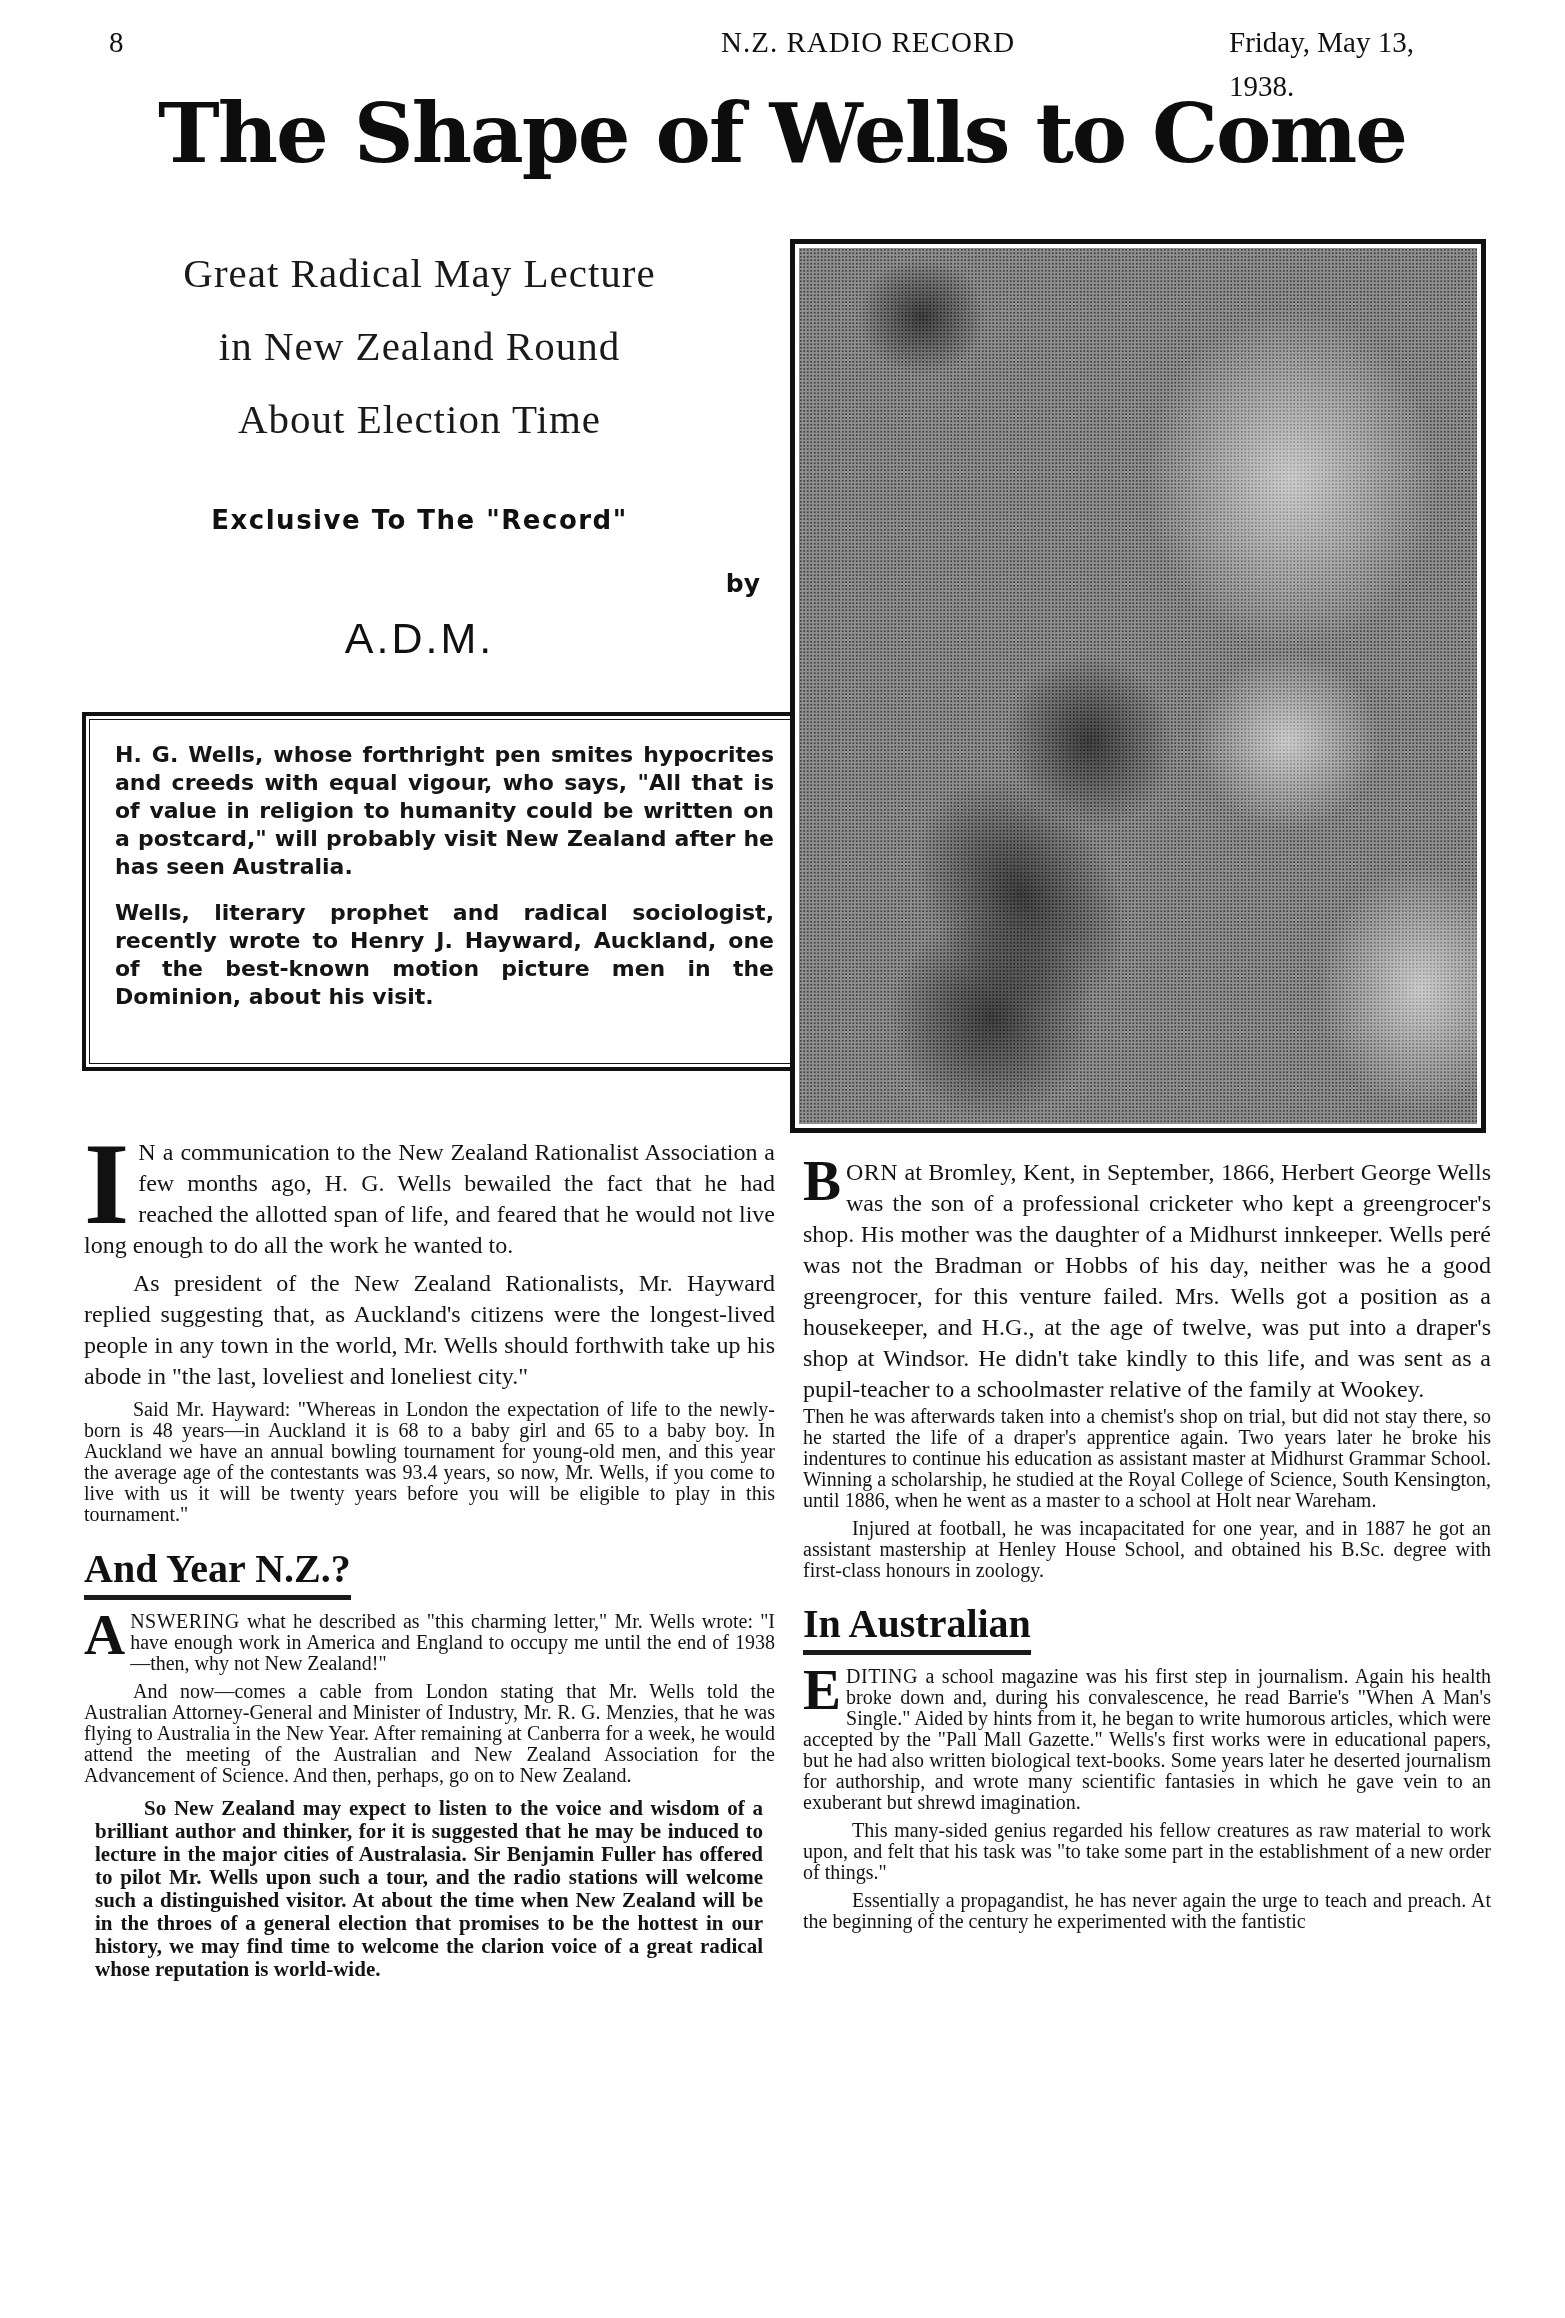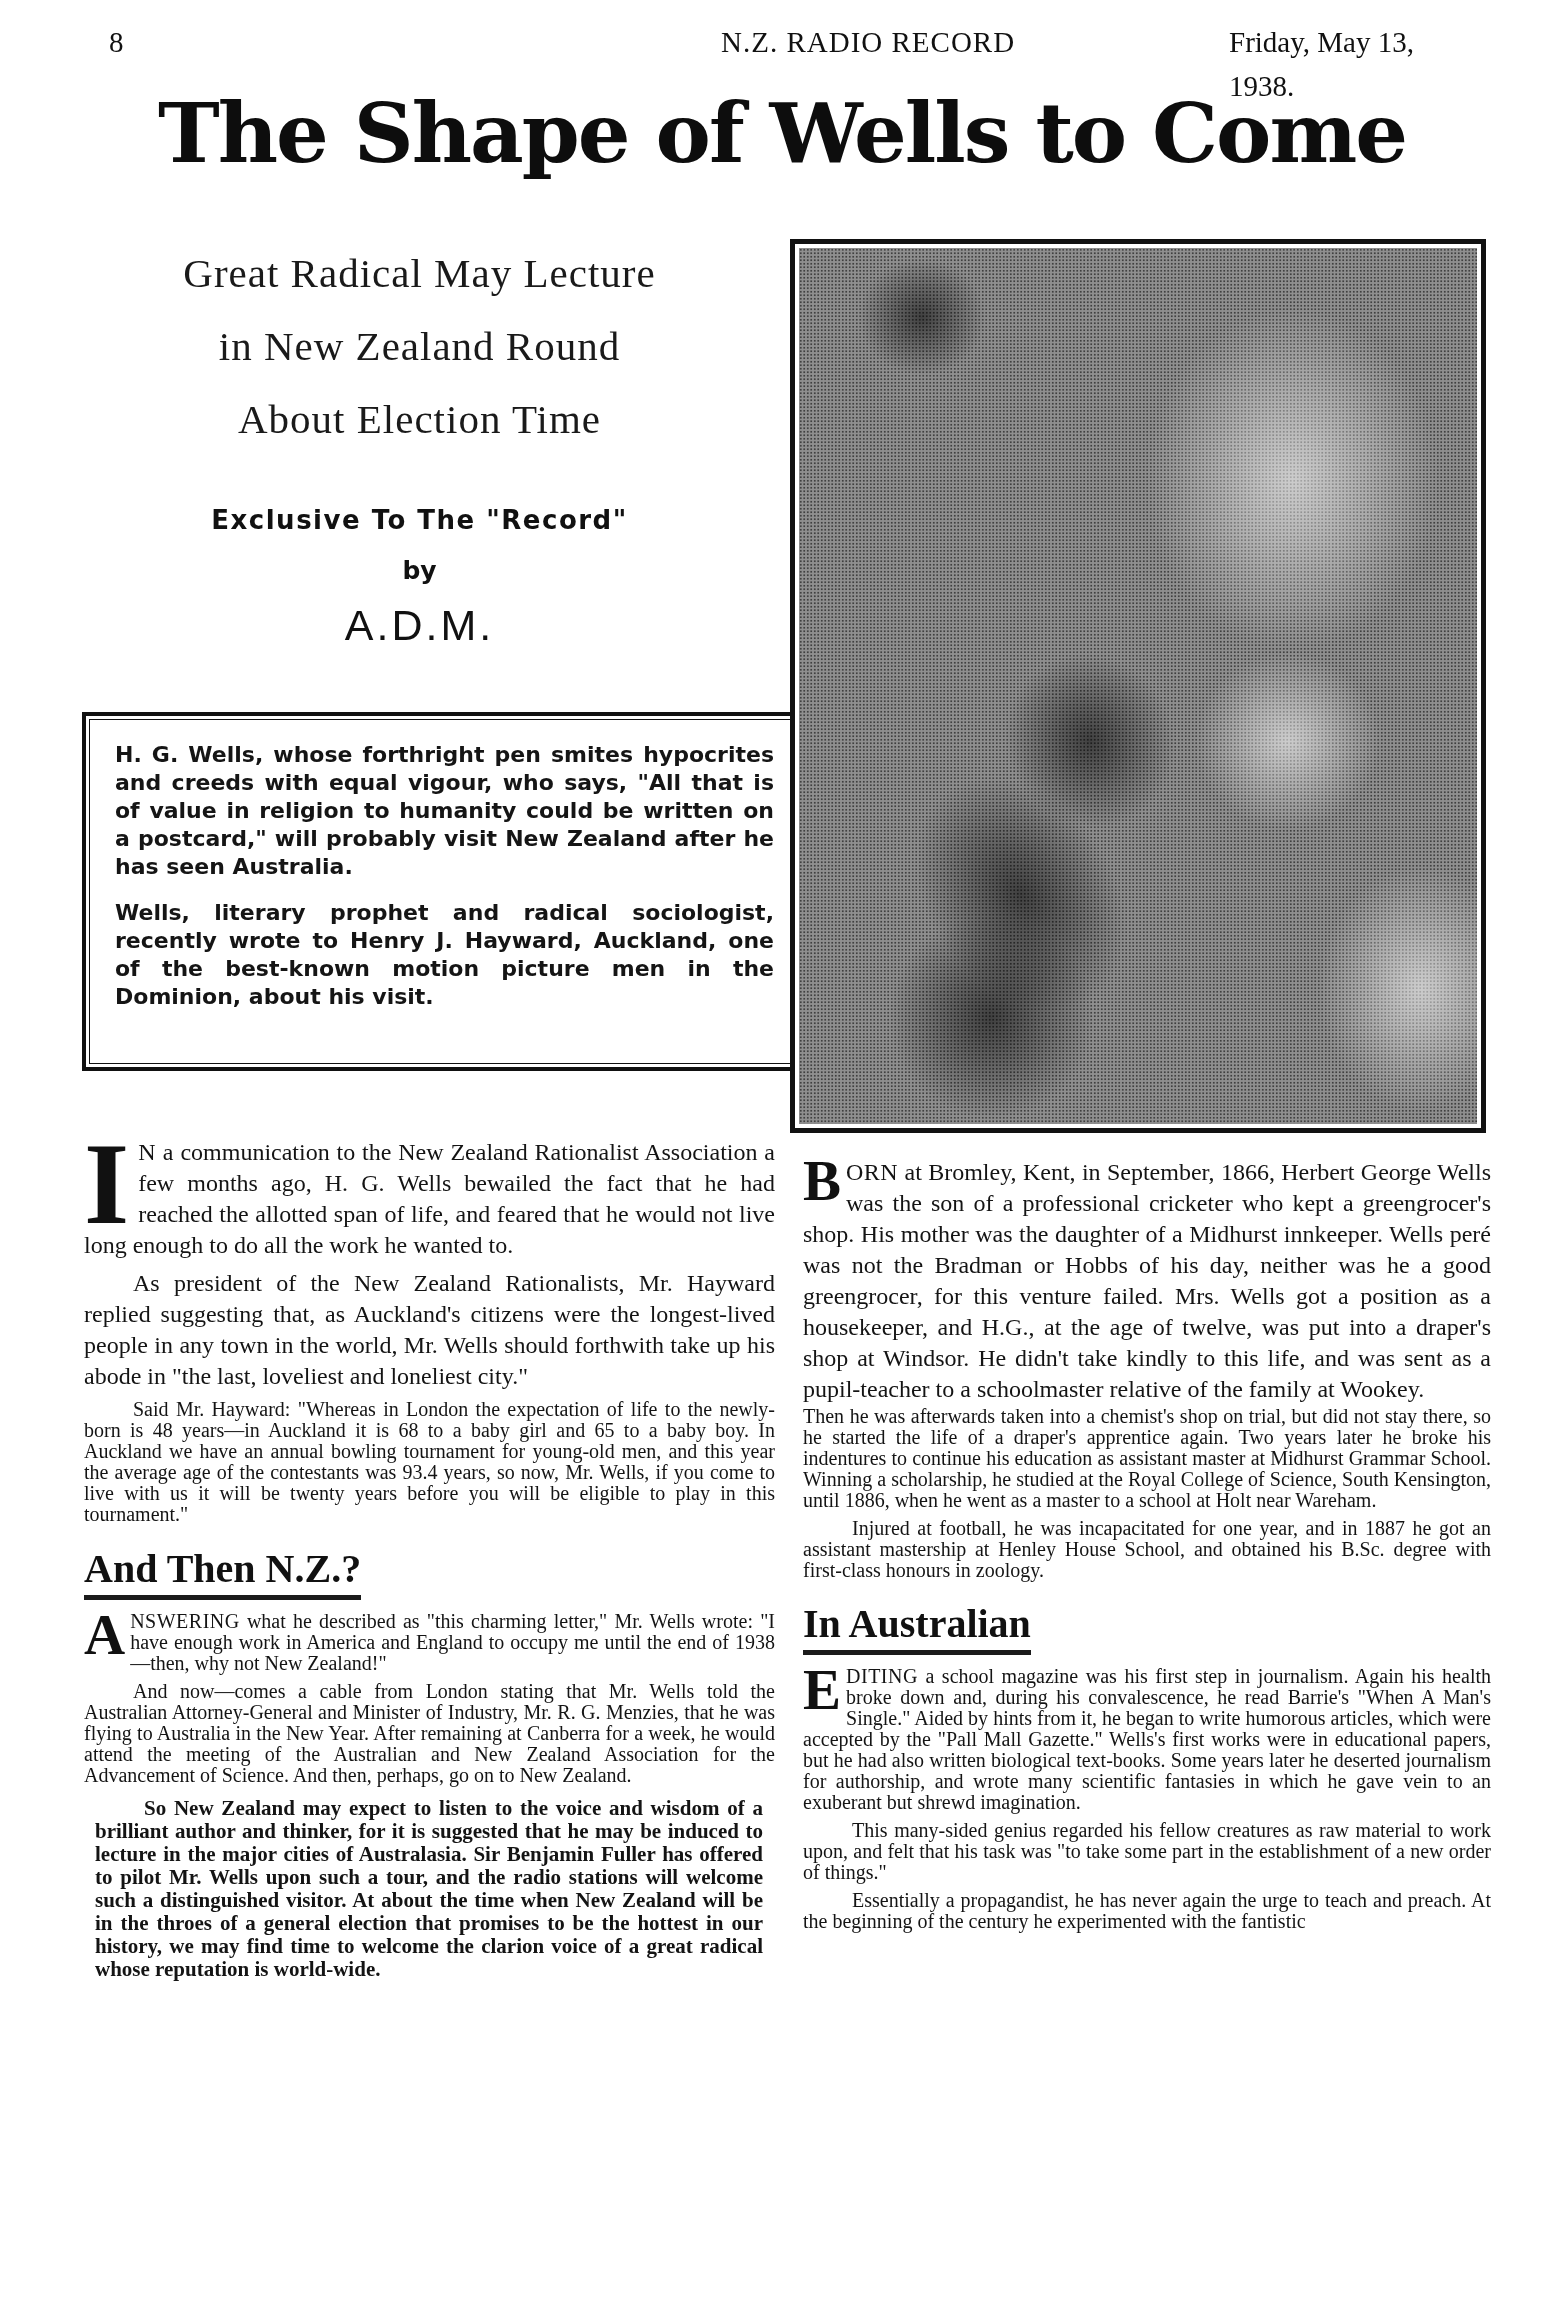--- a/index.html
+++ b/index.html
@@ -62,25 +62,26 @@
     }
     .deck .exclusive {
       margin-top: 45px;
       font-family: "DejaVu Sans", sans-serif;
       font-weight: bold;
       font-size: 26px;
       line-height: 39px;
       letter-spacing: 1.5px;
     }
     .deck .by {
-      margin-top: 13px;
+      margin-top: 26px;
       font-family: "DejaVu Sans", sans-serif;
       font-weight: bold;
       font-size: 25px;
       line-height: 35px;
+      text-align: right;
     }
     .deck .author {
       margin-top: 10px;
       font-family: Liberation Sans, sans-serif;
       font-size: 43px;
       line-height: 54px;
       letter-spacing: 3px;
     }
 
     
@@ -248,21 +249,21 @@
   </div>
 </figure>
 
 <article class="column col-left">
   <p class="body-lg dropcap-para">
     <span class="dropcap big">I</span><span class="small-caps">N</span><span> a communication to the New Zealand Rationalist Association a few months ago, H. G. Wells bewailed the fact that he had reached the allotted span of life, and feared that he would not live long enough to do all the work he wanted to.</span>
   </p>
   <p class="body-lg indent para-gap">As president of the New Zealand Rationalists, Mr. Hayward replied suggesting that, as Auckland's citizens were the longest-lived people in any town in the world, Mr. Wells should forthwith take up his abode in "the last, loveliest and loneliest city."</p>
   <p class="body-sm indent para-gap">Said Mr. Hayward: "Whereas in London the expectation of life to the newly-born is 48 years—in Auckland it is 68 to a baby girl and 65 to a baby boy. In Auckland we have an annual bowling tournament for young-old men, and this year the average age of the contestants was 93.4 years, so now, Mr. Wells, if you come to live with us it will be twenty years before you will be eligible to play in this tournament."</p>
 
-  <h2 class="section-head first">And Then N.Z.?</h2>
+  <h2 class="section-head first">And Year N.Z.?</h2>
 
   <p class="body-sm dropcap-para">
     <span class="dropcap mid">A</span><span class="small-caps">NSWERING</span><span> what he described as "this charming letter," Mr. Wells wrote: "I have enough work in America and England to occupy me until the end of 1938—then, why not New Zealand!"</span>
   </p>
   <p class="body-sm indent para-gap">And now—comes a cable from London stating that Mr. Wells told the Australian Attorney-General and Minister of Industry, Mr. R. G. Menzies, that he was flying to Australia in the New Year. After remaining at Canberra for a week, he would attend the meeting of the Australian and New Zealand Association for the Advancement of Science. And then, perhaps, go on to New Zealand.</p>
   <p class="body-sm indent bold-close">So New Zealand may expect to listen to the voice and wisdom of a brilliant author and thinker, for it is suggested that he may be induced to lecture in the major cities of Australasia. Sir Benjamin Fuller has offered to pilot Mr. Wells upon such a tour, and the radio stations will welcome such a distinguished visitor. At about the time when New Zealand will be in the throes of a general election that promises to be the hottest in our history, we may find time to welcome the clarion voice of a great radical whose reputation is world-wide.</p>
 </article>
 
 <article class="column col-right">
   <p class="body-lg dropcap-para">

